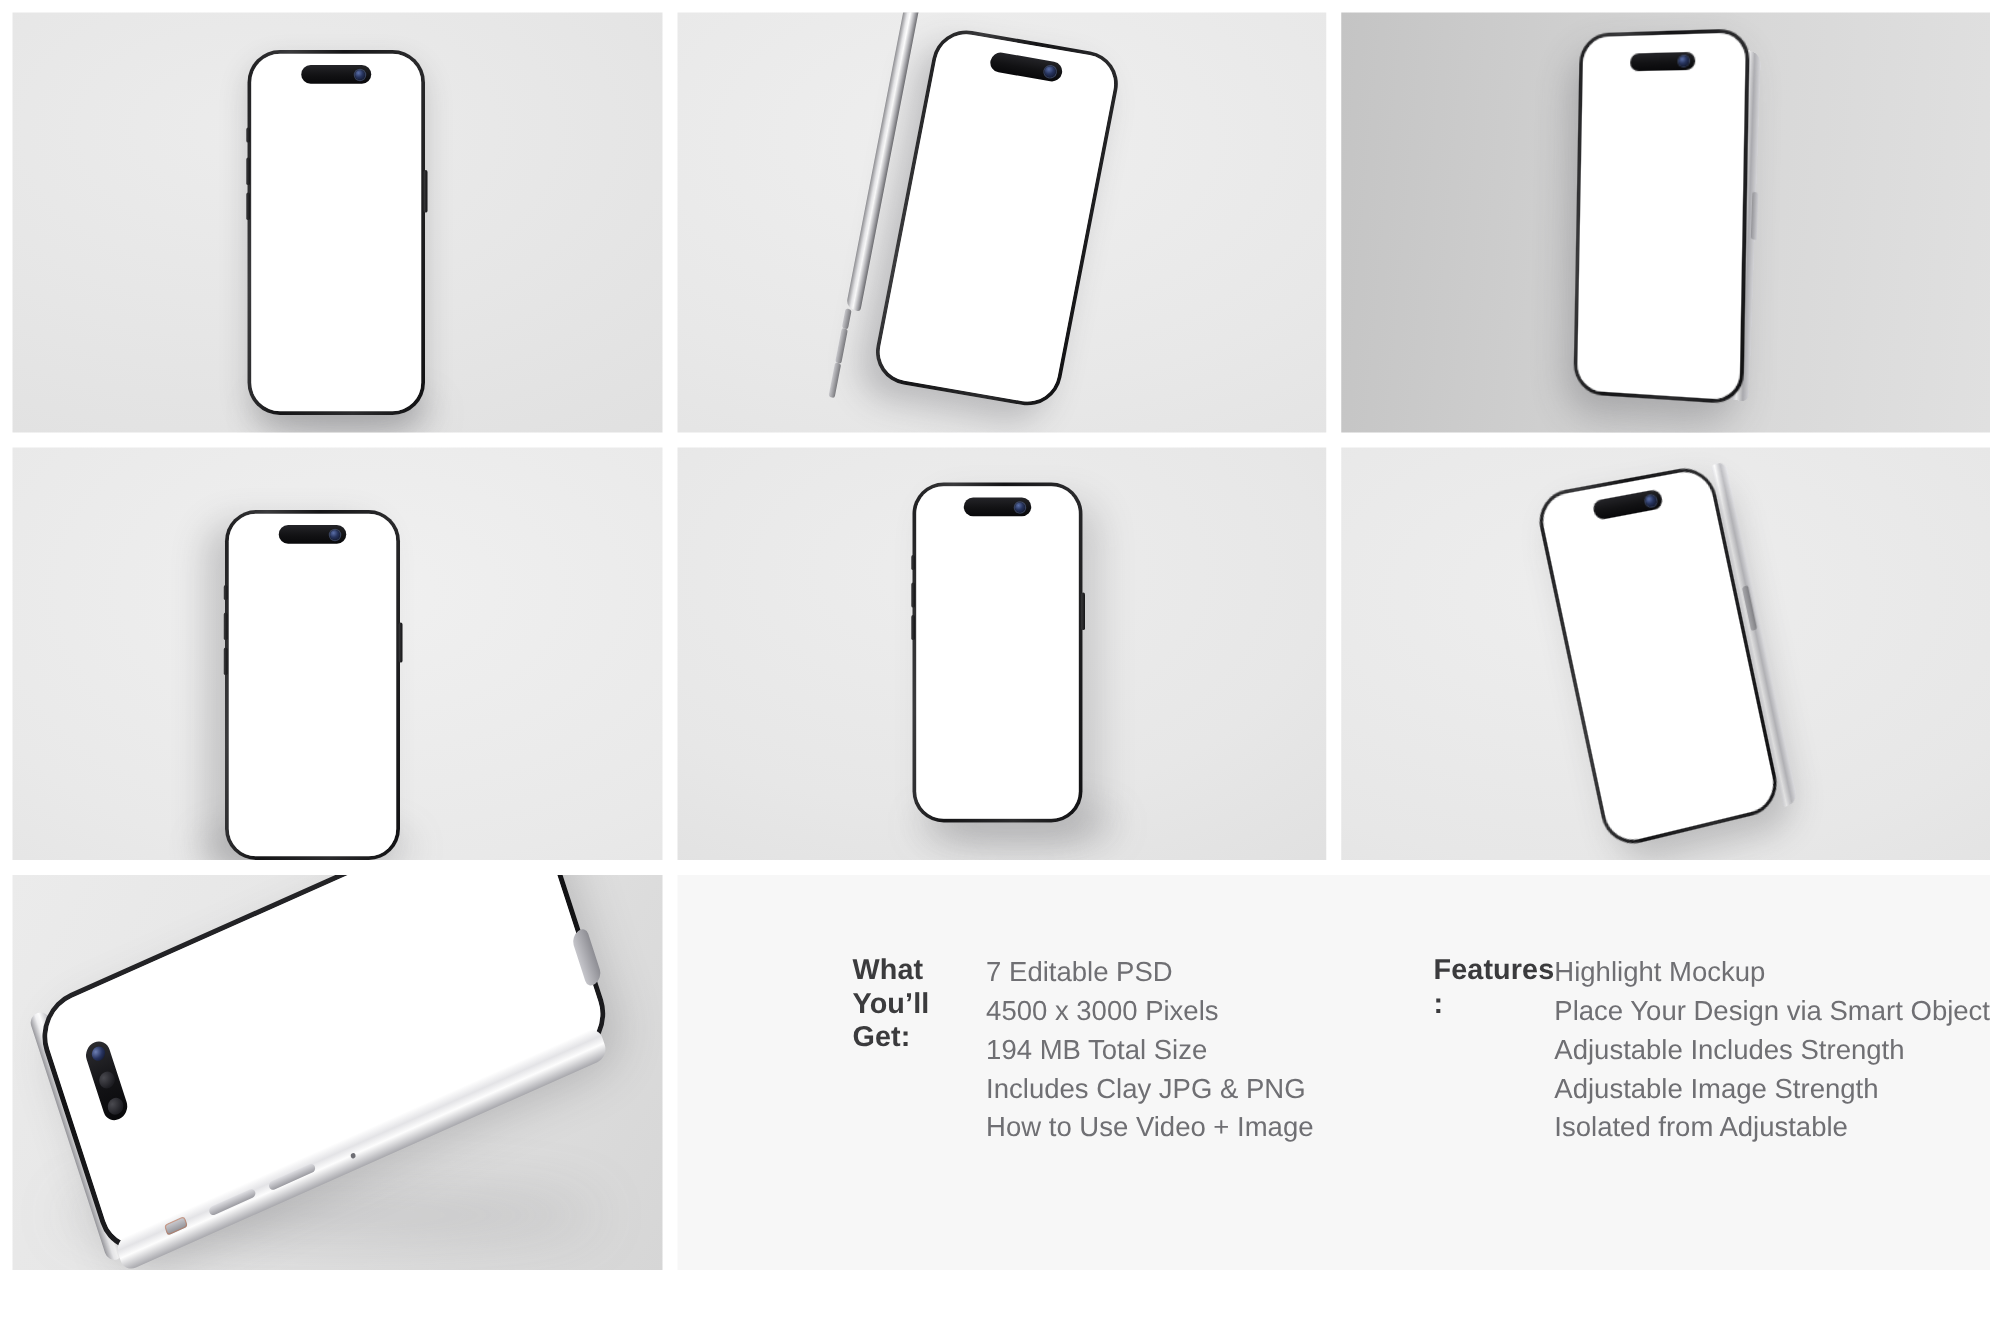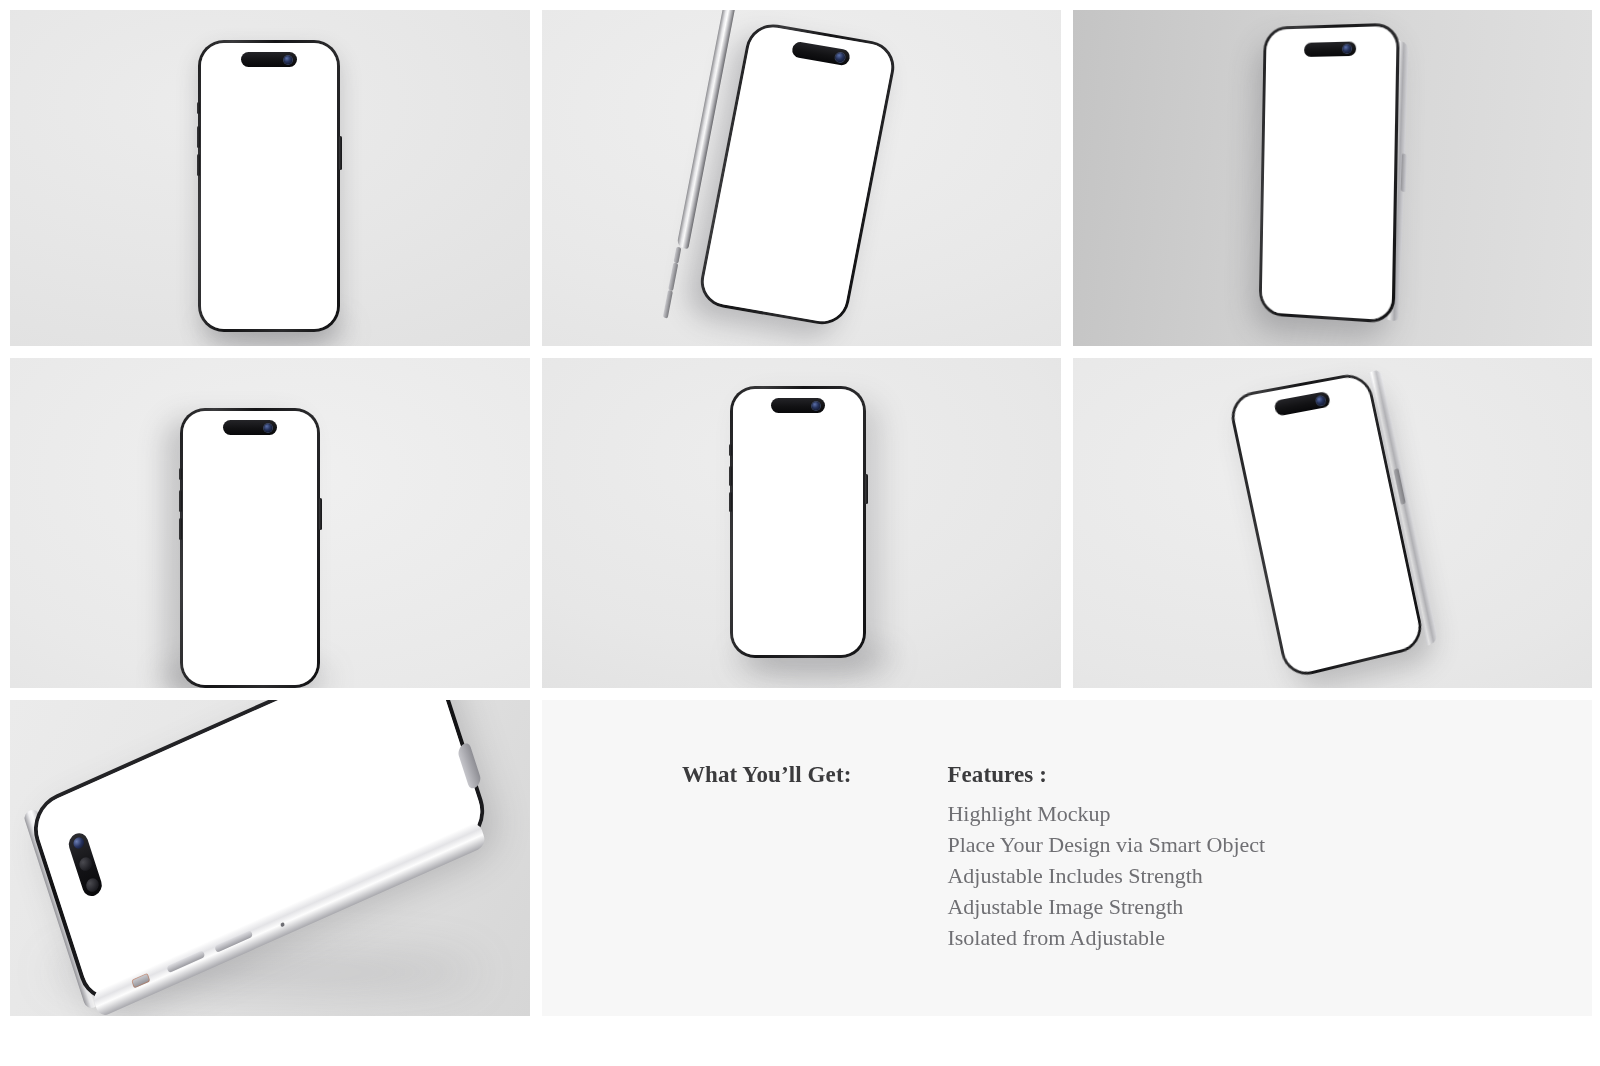--- a/index.html
+++ b/index.html
@@ -184,21 +184,21 @@
 
   
   .info{
     position:absolute;
     left:0;top:0;right:0;bottom:0;
     display:flex;
     padding:62px 0 0 140px;
     box-sizing:border-box;
     gap:96px;
   }
-  .col{display:flex;flex-direction:column;font-family:Liberation Serif, serif;}
+  .col{display:flex;}
   .col h3{
     margin:0 0 10px 0;
     font-size:23px;
     font-weight:bold;
     color:#3b3b3d;
     letter-spacing:.1px;
   }
   .col ul{list-style:none;margin:0;padding:0;}
   .col li{
     font-size:22px;
@@ -327,20 +327,27 @@
           <div class="c7-pwr"></div>
         </div>
       </div>
     </div>
 
     <div class="cell bg-info" style="grid-column:2 / span 2;">
       <div class="info">
 
         <div class="col">
           <h3>What You’ll Get:</h3>
+          <ul>
+            <li>7 Editable PSD</li>
+            <li>4500 x 3000 Pixels</li>
+            <li>194 MB Total Size</li>
+            <li>Includes Clay JPG &amp; PNG</li>
+            <li>How to Use Video + Image</li>
+          </ul>
         </div>
 
         <div class="col">
           <h3>Features :</h3>
           <ul>
             <li>Highlight Mockup</li>
             <li>Place Your Design via Smart Object</li>
             <li>Adjustable Includes Strength</li>
             <li>Adjustable Image Strength</li>
             <li>Isolated from Adjustable</li>

